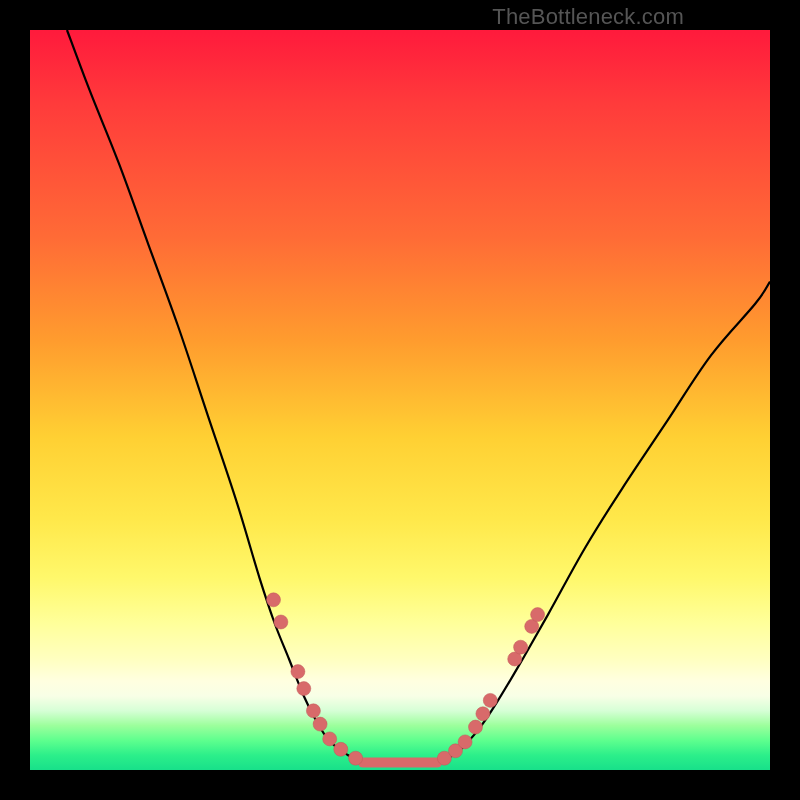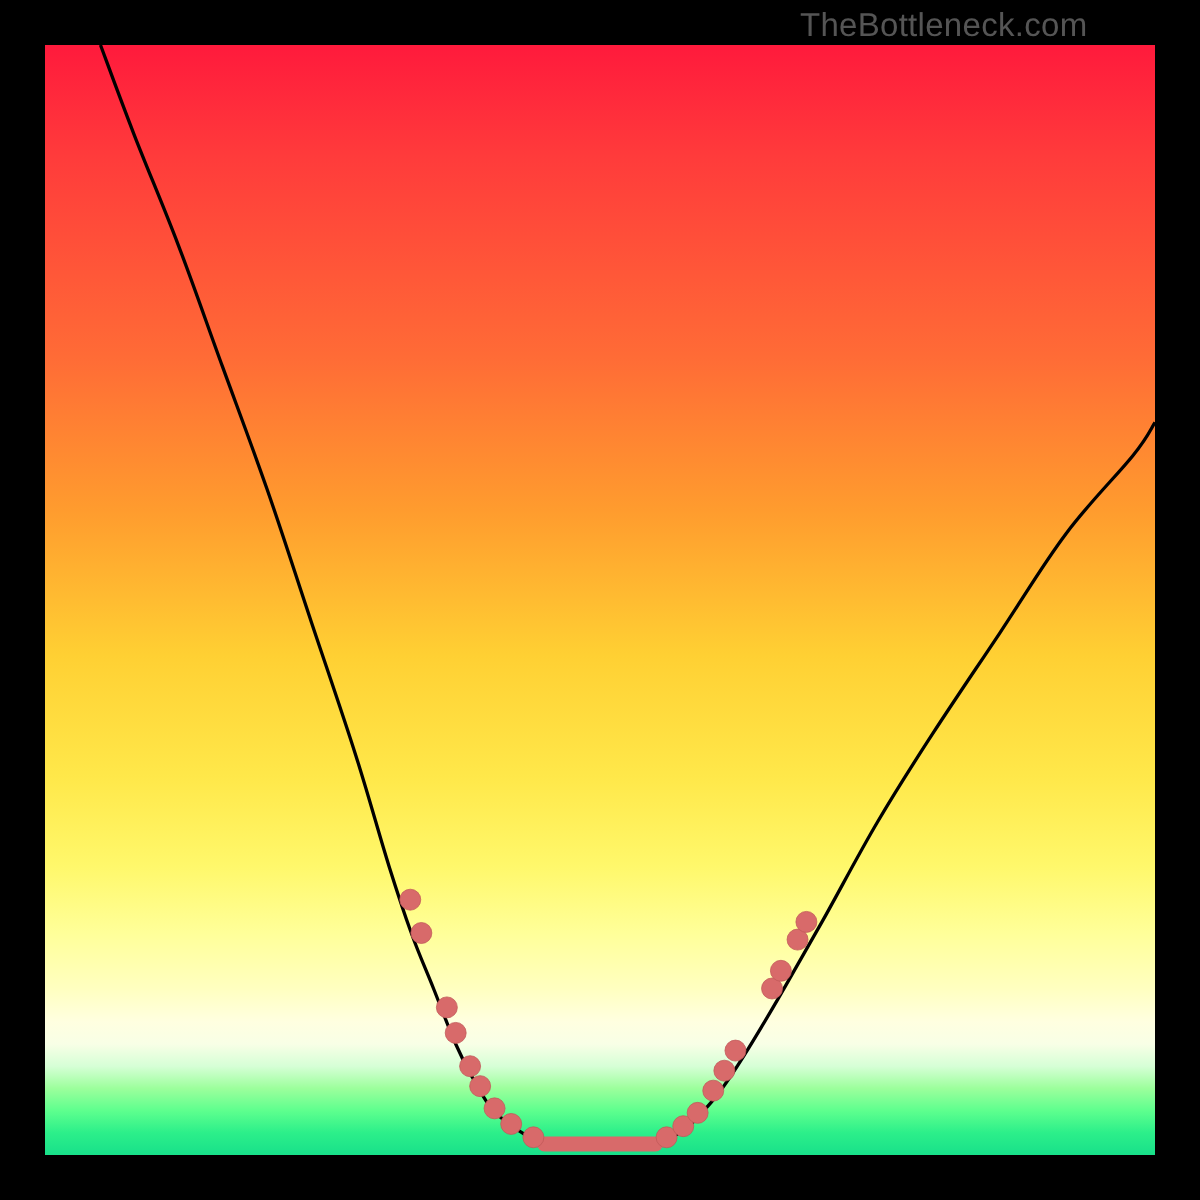--- a/index.html
+++ b/index.html
@@ -9,21 +9,20 @@
     height: 800px;
     background: #000;
     font-family: Arial, Helvetica, sans-serif;
     overflow: hidden;
   }
   .frame {
     position: relative;
     width: 696px;
     height: 800px;
     background: #000;
-    padding-left: 41px;
   }
   .plot-area {
     position: absolute;
     left: 30px;
     top: 30px;
     width: 740px;
     height: 740px;
     
     background: linear-gradient(
       to bottom,

